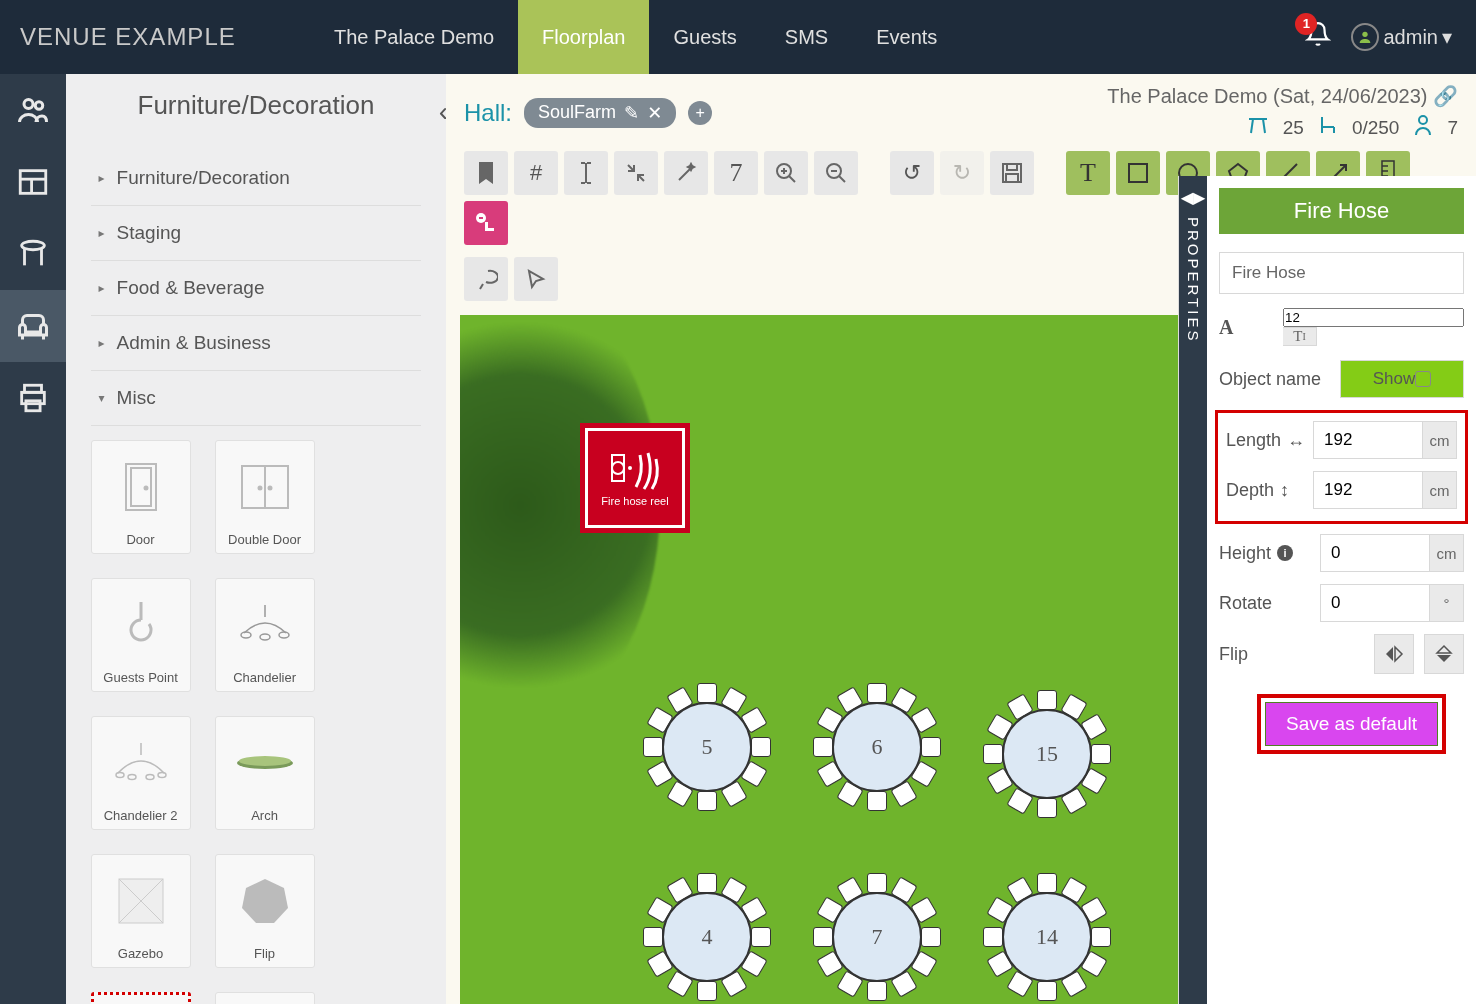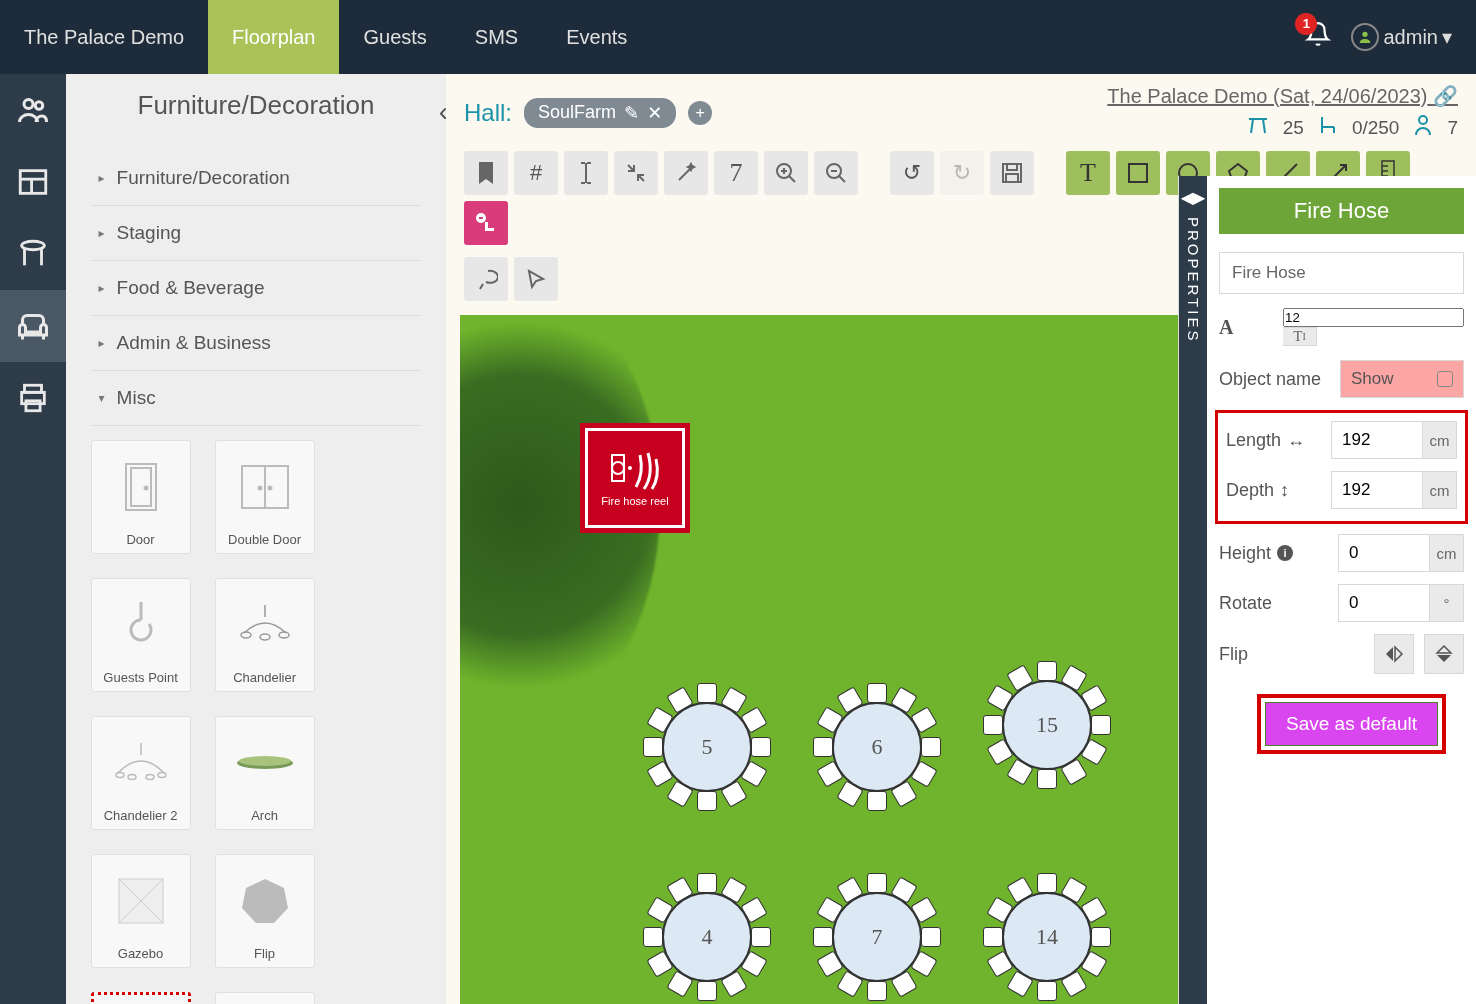--- a/index.html
+++ b/index.html
@@ -37,21 +37,21 @@
 .item-card.selected { border: 3px dotted #d40000; }
 .firehose-thumb { width: 58px; height: 58px; background: #c8102e; display: flex; align-items: center; justify-content: center; }
 .add-plus { font-size: 30px; color: #999; }
 
 .workarea { flex: 1; display: flex; flex-direction: column; background: #fbf9f0; position: relative; }
 .hallbar { display: flex; align-items: center; padding: 10px 18px 4px 18px; gap: 12px; }
 .hall-label { color: #1b92a8; font-size: 24px; }
 .hall-chip { background: #7f8a93; color: #fff; padding: 4px 14px; border-radius: 14px; font-size: 18px; display: flex; align-items: center; gap: 8px; }
 .hall-add { width: 24px; height: 24px; background: #7f8a93; color: #fff; border-radius: 50%; display: flex; align-items: center; justify-content: center; font-size: 16px; }
 .hall-right { margin-left: auto; text-align: right; }
-.hall-event { color: #666; font-size: 20px; text-decoration: underline; }
+.hall-event { color: #666; font-size: 20px; }
 .hall-stats { display: flex; gap: 14px; justify-content: flex-end; margin-top: 6px; font-size: 19px; color: #555; align-items: center; }
 .stat-ico { color: #1b92a8; }
 
 .toolbar { display: flex; gap: 6px; padding: 6px 18px; flex-wrap: wrap; align-items: center; }
 .tbtn { width: 44px; height: 44px; background: #e7e7e7; border-radius: 3px; display: flex; align-items: center; justify-content: center; font-size: 22px; color: #555; }
 .tbtn.green { background: #9fbf5e; color: #333; }
 .tbtn.pink { background: #d83c7b; color: #fff; }
 .toolbar .spacer { width: 20px; }
 
 .canvas { flex: 1; margin: 8px 0 0 14px; position: relative; background: #6fb42c; overflow: hidden; }
@@ -64,35 +64,36 @@
 
 .props-panel { position: absolute; right: 0; top: 102px; bottom: 0; width: 298px; background: #fff; border-left: 1px solid #ddd; display: flex; }
 .props-tab { width: 28px; background: #2e3b49; color: #fff; display: flex; flex-direction: column; align-items: center; padding-top: 12px; }
 .props-tab .vtext { writing-mode: vertical-rl; letter-spacing: 3px; font-size: 15px; margin-top: 10px; }
 .props-body { flex: 1; padding: 12px 12px 0 12px; overflow-y: auto; }
 .props-title { background: #6da538; color: #fff; font-size: 22px; text-align: center; padding: 10px 0; margin-bottom: 18px; }
 .prop-input { width: 100%; border: 1px solid #d8d8d8; padding: 10px 12px; font-size: 17px; color: #666; margin-bottom: 14px; }
 .prop-row { display: flex; align-items: center; margin-bottom: 12px; }
 .prop-row label { flex: 1; font-size: 18px; color: #555; display: flex; align-items: center; gap: 6px; }
 .prop-row .val-wrap { display: flex; }
-.prop-row input.num { width: 92px; border: 1px solid #d8d8d8; padding: 8px 10px; font-size: 17px; }
+.prop-row input.num { width: 110px; border: 1px solid #d8d8d8; padding: 8px 10px; font-size: 17px; }
 .unit { width: 34px; background: #eaeaea; border: 1px solid #d8d8d8; border-left: none; display: flex; align-items: center; justify-content: center; font-size: 15px; color: #666; }
-.show-btn { width: 124px; background: #fca5a5; border: 1px solid #d8d8d8; padding: 8px 10px; display: flex; align-items: center; justify-content: space-between; font-size: 17px; color: #555; }
+.show-btn { width: 124px; background: #84cc16; border: 1px solid #d8d8d8; padding: 8px 10px; display: flex; align-items: center; justify-content: center; font-size: 17px; color: #555; }
 .highlight-box { border: 3px solid #d40000; padding: 8px; margin: 8px -4px 10px -4px; }
 .save-btn-wrap { border: 4px solid #d40000; padding: 4px; display: inline-block; margin: 8px 0 0 38px; }
 .save-btn { background: #d946ef; border: 1px solid #4f8024; color: #fff; font-size: 19px; padding: 10px 20px; }
 .flip-btns { display: flex; gap: 10px; }
 .flip-btn { width: 40px; height: 40px; background: #eaeaea; border: 1px solid #d8d8d8; display: flex; align-items: center; justify-content: center; font-size: 18px; }
 .font-row { display:flex; align-items:center; margin-bottom:14px; }
 .font-A { font-family: Georgia, serif; font-weight: bold; font-size: 20px; flex:1; }
 </style>
 </head>
 <body>
 
 <div class="topbar">
+  <div class="brand">VENUE EXAMPLE</div>
   <div class="topnav">
     <div class="topnav-item">The Palace Demo</div>
     <div class="topnav-item active">Floorplan</div>
     <div class="topnav-item">Guests</div>
     <div class="topnav-item">SMS</div>
     <div class="topnav-item">Events</div>
   </div>
   <div class="top-right">
     <div class="bell-wrap">
       <span class="badge">1</span>
@@ -464,21 +465,21 @@
           <div class="chair" style="left:25.000000000000014px;top:98.76537180435969px;transform:rotate(120deg)"></div>
           <div class="chair" style="left:5.234628195640312px;top:79px;transform:rotate(150deg)"></div>
           <div class="chair" style="left:-2px;top:52.00000000000001px;transform:rotate(180deg)"></div>
           <div class="chair" style="left:5.234628195640319px;top:24.999999999999993px;transform:rotate(210deg)"></div>
           <div class="chair" style="left:24.99999999999997px;top:5.234628195640326px;transform:rotate(240deg)"></div>
           <div class="chair" style="left:51.99999999999999px;top:-2px;transform:rotate(270deg)"></div>
           <div class="chair" style="left:79px;top:5.234628195640319px;transform:rotate(300deg)"></div>
           <div class="chair" style="left:98.76537180435967px;top:24.99999999999997px;transform:rotate(330deg)"></div>
           <div class="top">6</div>
         </div>
-        <div class="table-round" style="left: 525px; top: 348px;">
+        <div class="table-round" style="left: 525px; top: 377px;">
           <div class="chair" style="left:106px;top:52px;transform:rotate(0deg)"></div>
           <div class="chair" style="left:98.76537180435969px;top:79px;transform:rotate(30deg)"></div>
           <div class="chair" style="left:79px;top:98.76537180435969px;transform:rotate(60deg)"></div>
           <div class="chair" style="left:52px;top:106px;transform:rotate(90deg)"></div>
           <div class="chair" style="left:25.000000000000014px;top:98.76537180435969px;transform:rotate(120deg)"></div>
           <div class="chair" style="left:5.234628195640312px;top:79px;transform:rotate(150deg)"></div>
           <div class="chair" style="left:-2px;top:52.00000000000001px;transform:rotate(180deg)"></div>
           <div class="chair" style="left:5.234628195640319px;top:24.999999999999993px;transform:rotate(210deg)"></div>
           <div class="chair" style="left:24.99999999999997px;top:5.234628195640326px;transform:rotate(240deg)"></div>
           <div class="chair" style="left:51.99999999999999px;top:-2px;transform:rotate(270deg)"></div>

